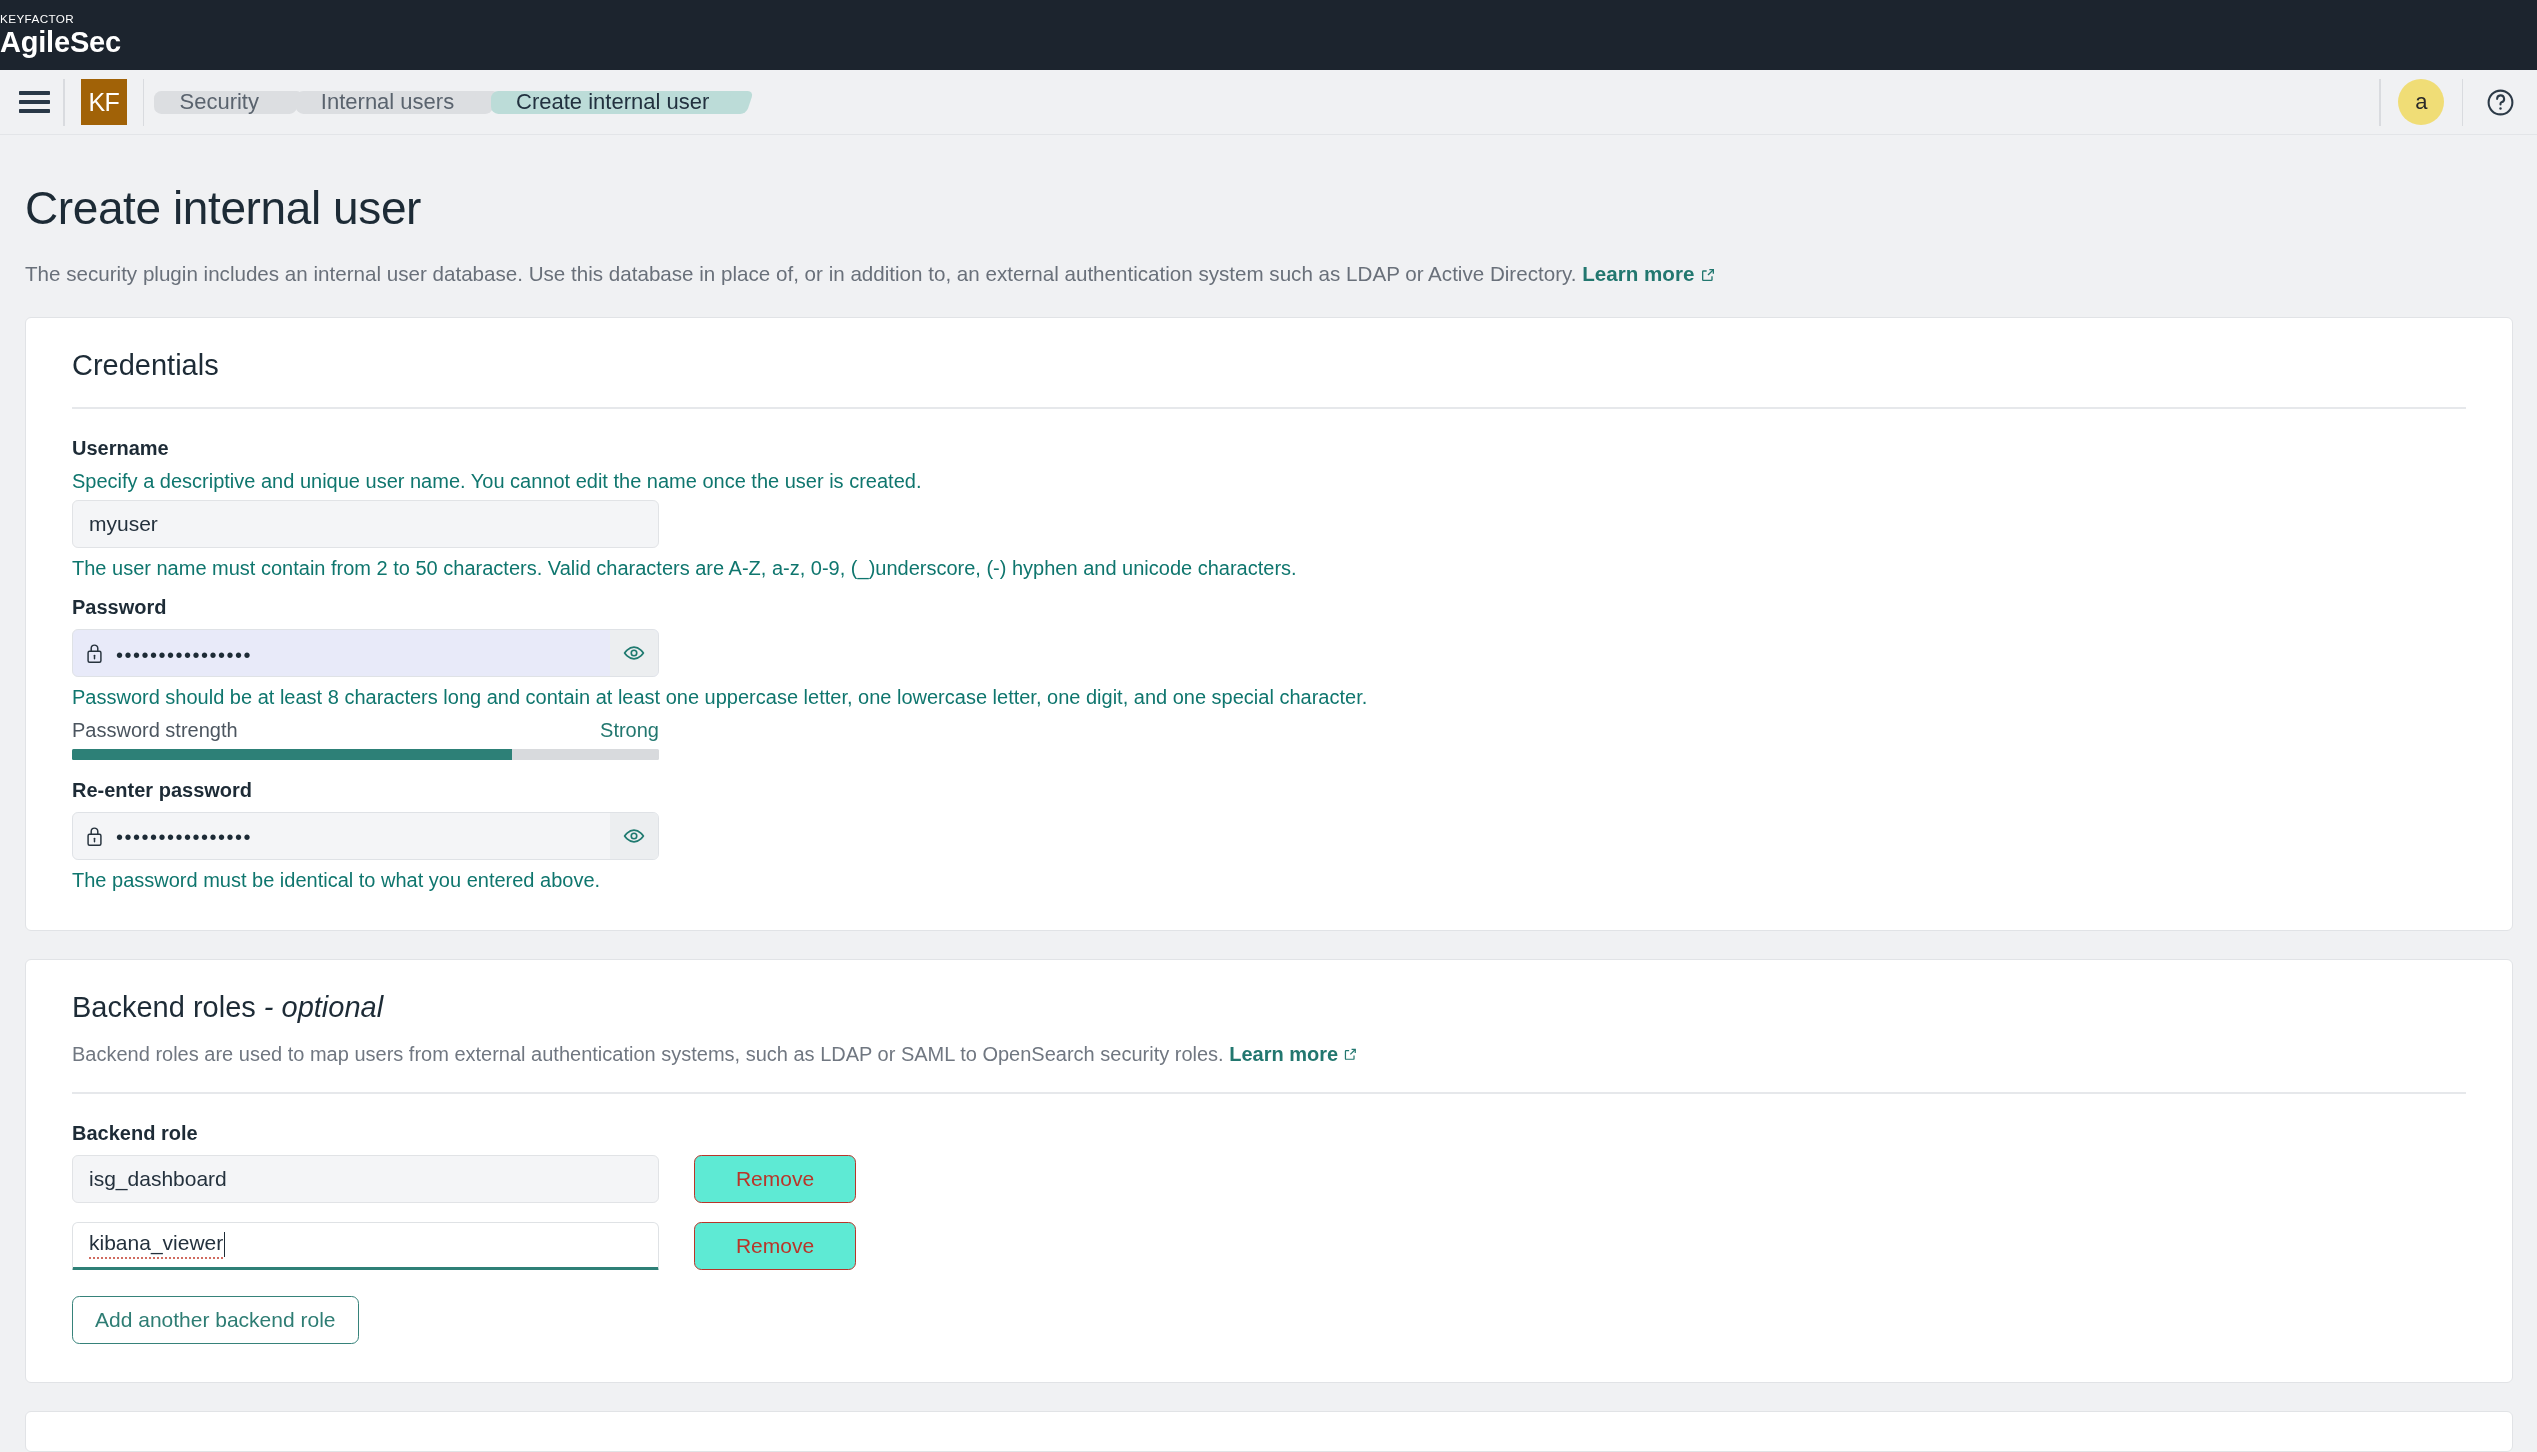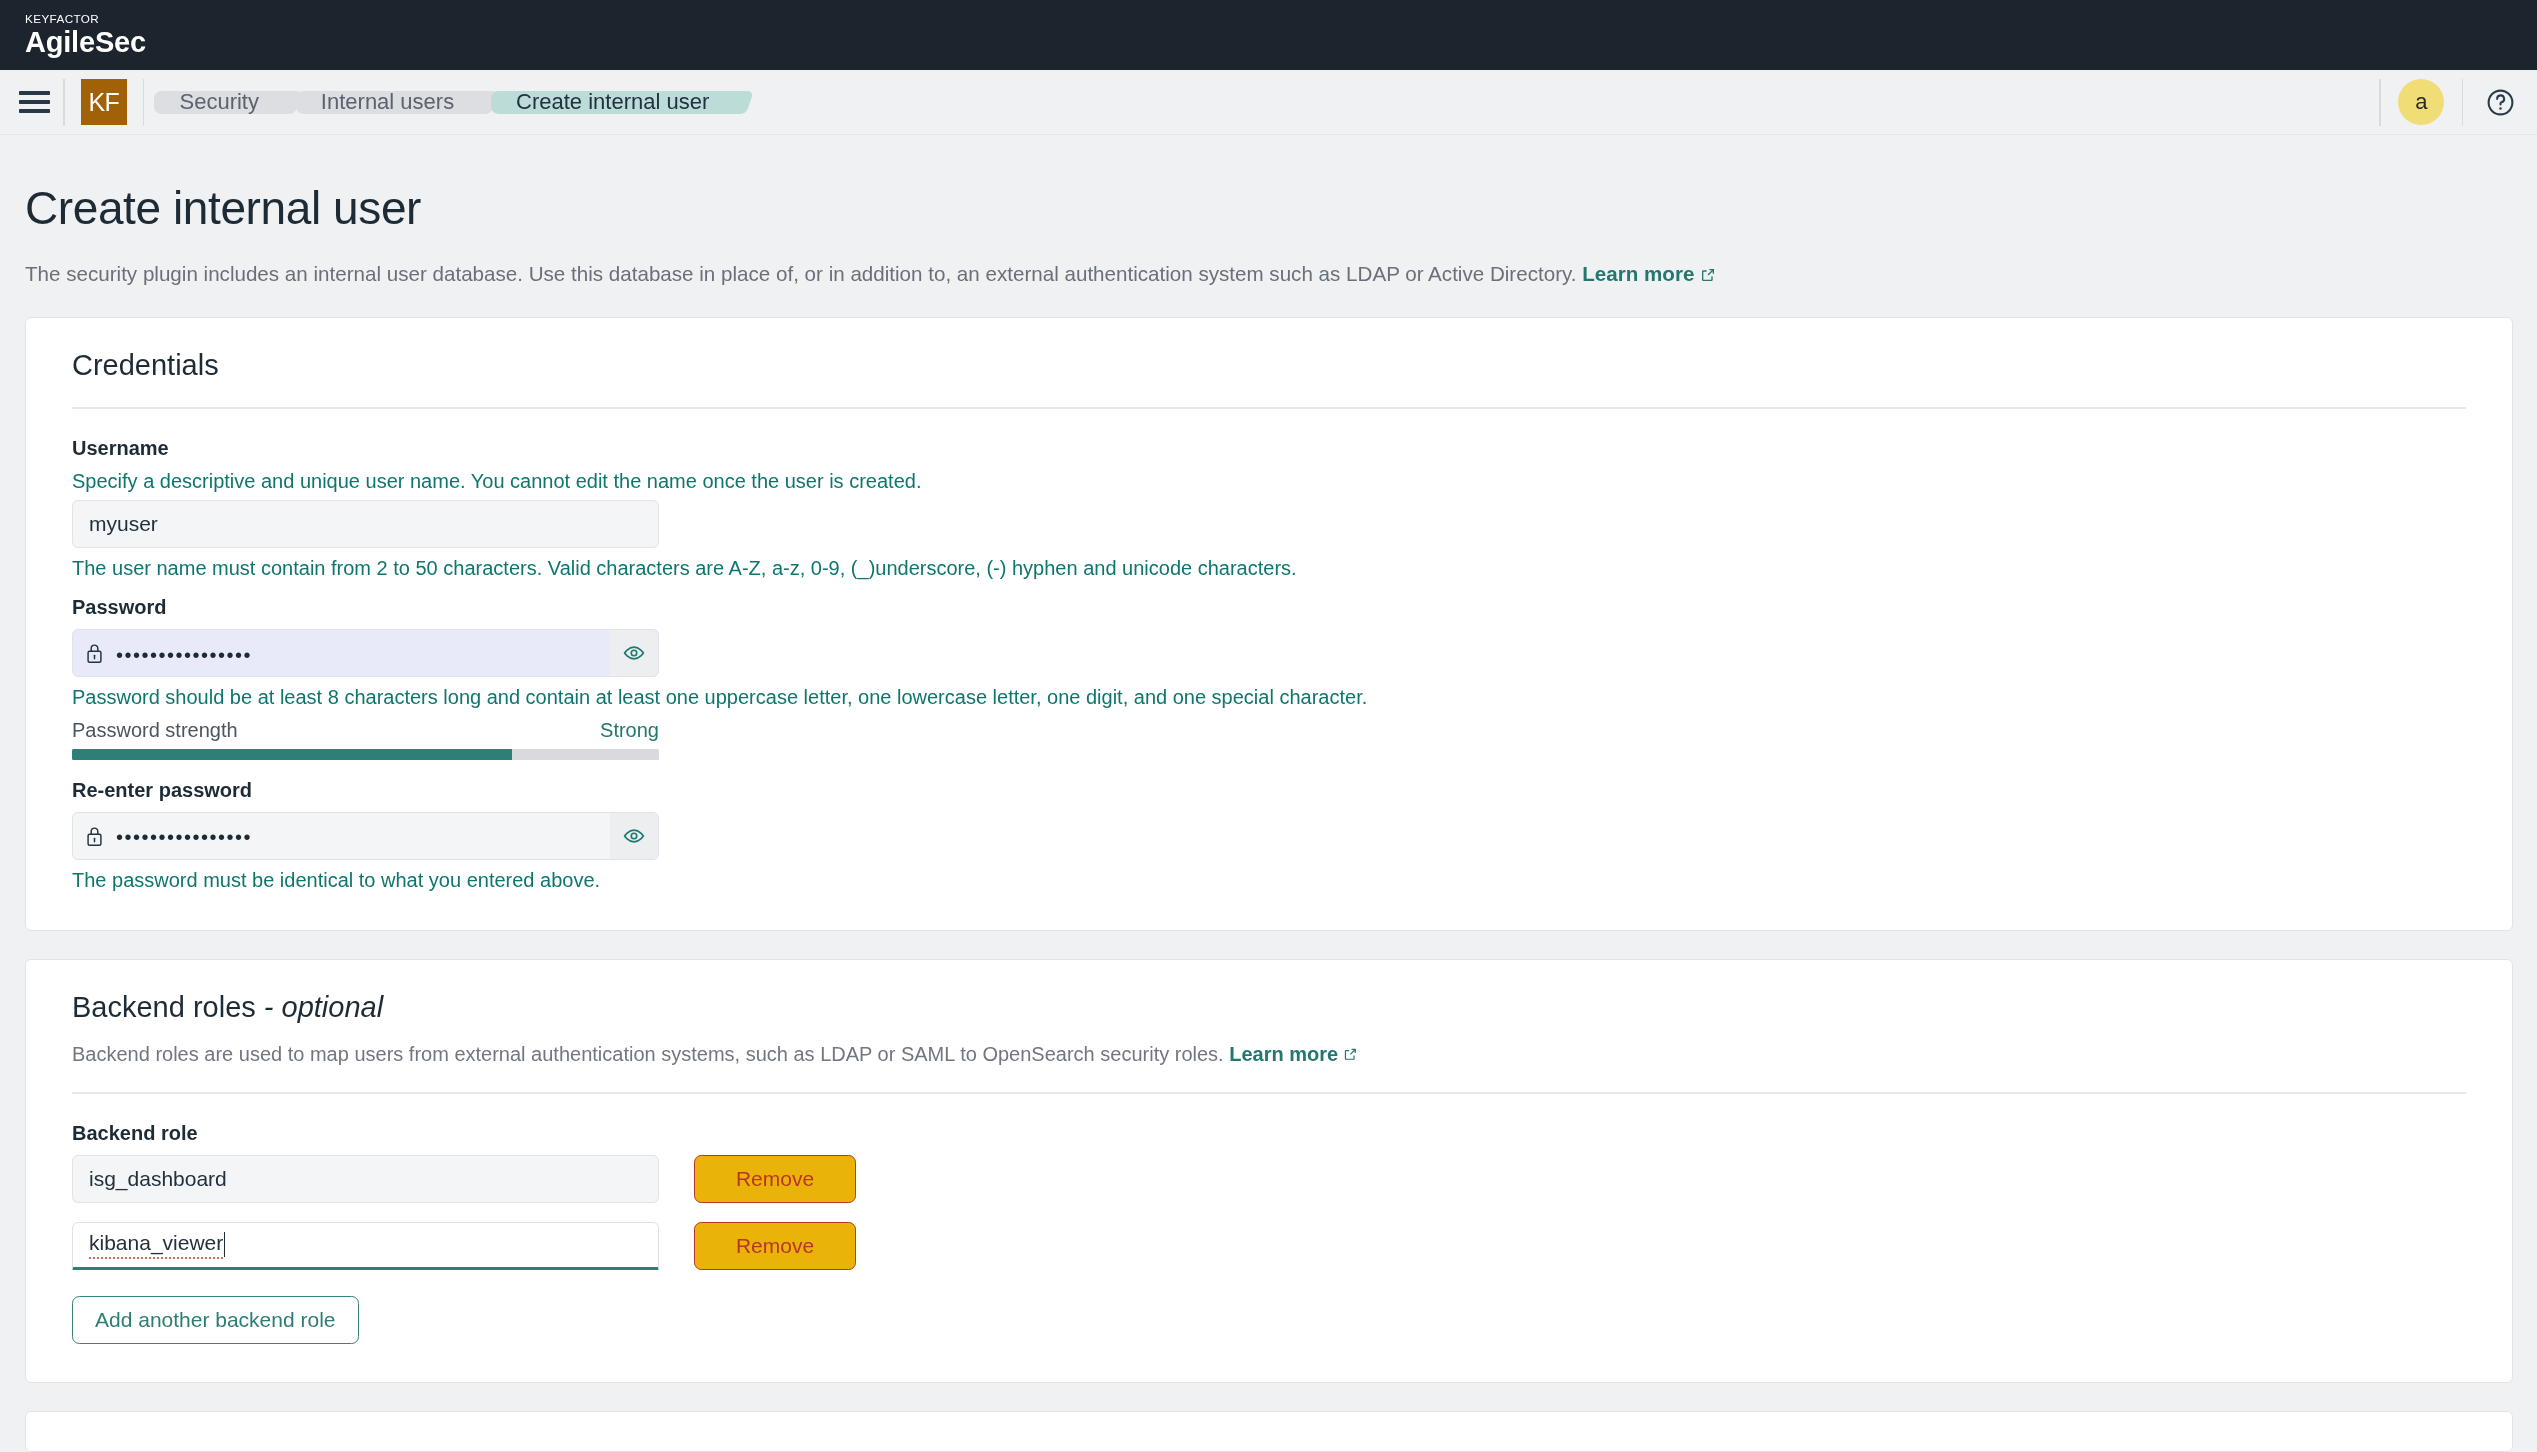--- a/index.html
+++ b/index.html
@@ -9,21 +9,20 @@
     background: #f0f1f3;
     font-family: "Liberation Sans", sans-serif;
   }
 
   
   .brandbar {
     height: 70px;
     background: #1c242e;
     display: flex;
     align-items: center;
-    padding-left: 25px;
   }
   .brand-stack { display: flex; flex-direction: column; justify-content: center; line-height: 1; }
   .brand-kicker {
     color: #ffffff;
     font-size: 11.7px;
     letter-spacing: 0.4px;
     font-weight: 400;
     margin-bottom: 3.7px;
   }
   .brand-name {
@@ -239,21 +238,21 @@
     vertical-align: -4.4px;
     margin-left: 0.7px;
   }
   .spell { border-bottom: 2.2px dotted #d06b60; padding-bottom: 1.5px; }
   .btn-remove {
     height: 48px;
     min-width: 162px;
     padding: 0 14px;
     border: 1.5px solid #b9352a;
     border-radius: 7.3px;
-    background: #eab308;
+    background: #5eead4;
     color: #b9352a;
     font-size: 21px;
     font-family: "Liberation Sans", sans-serif;
     cursor: pointer;
     display: flex; align-items: center; justify-content: center;
   }
   .btn-add {
     height: 48px;
     padding: 0 22px;
     margin-top: 26.4px;

